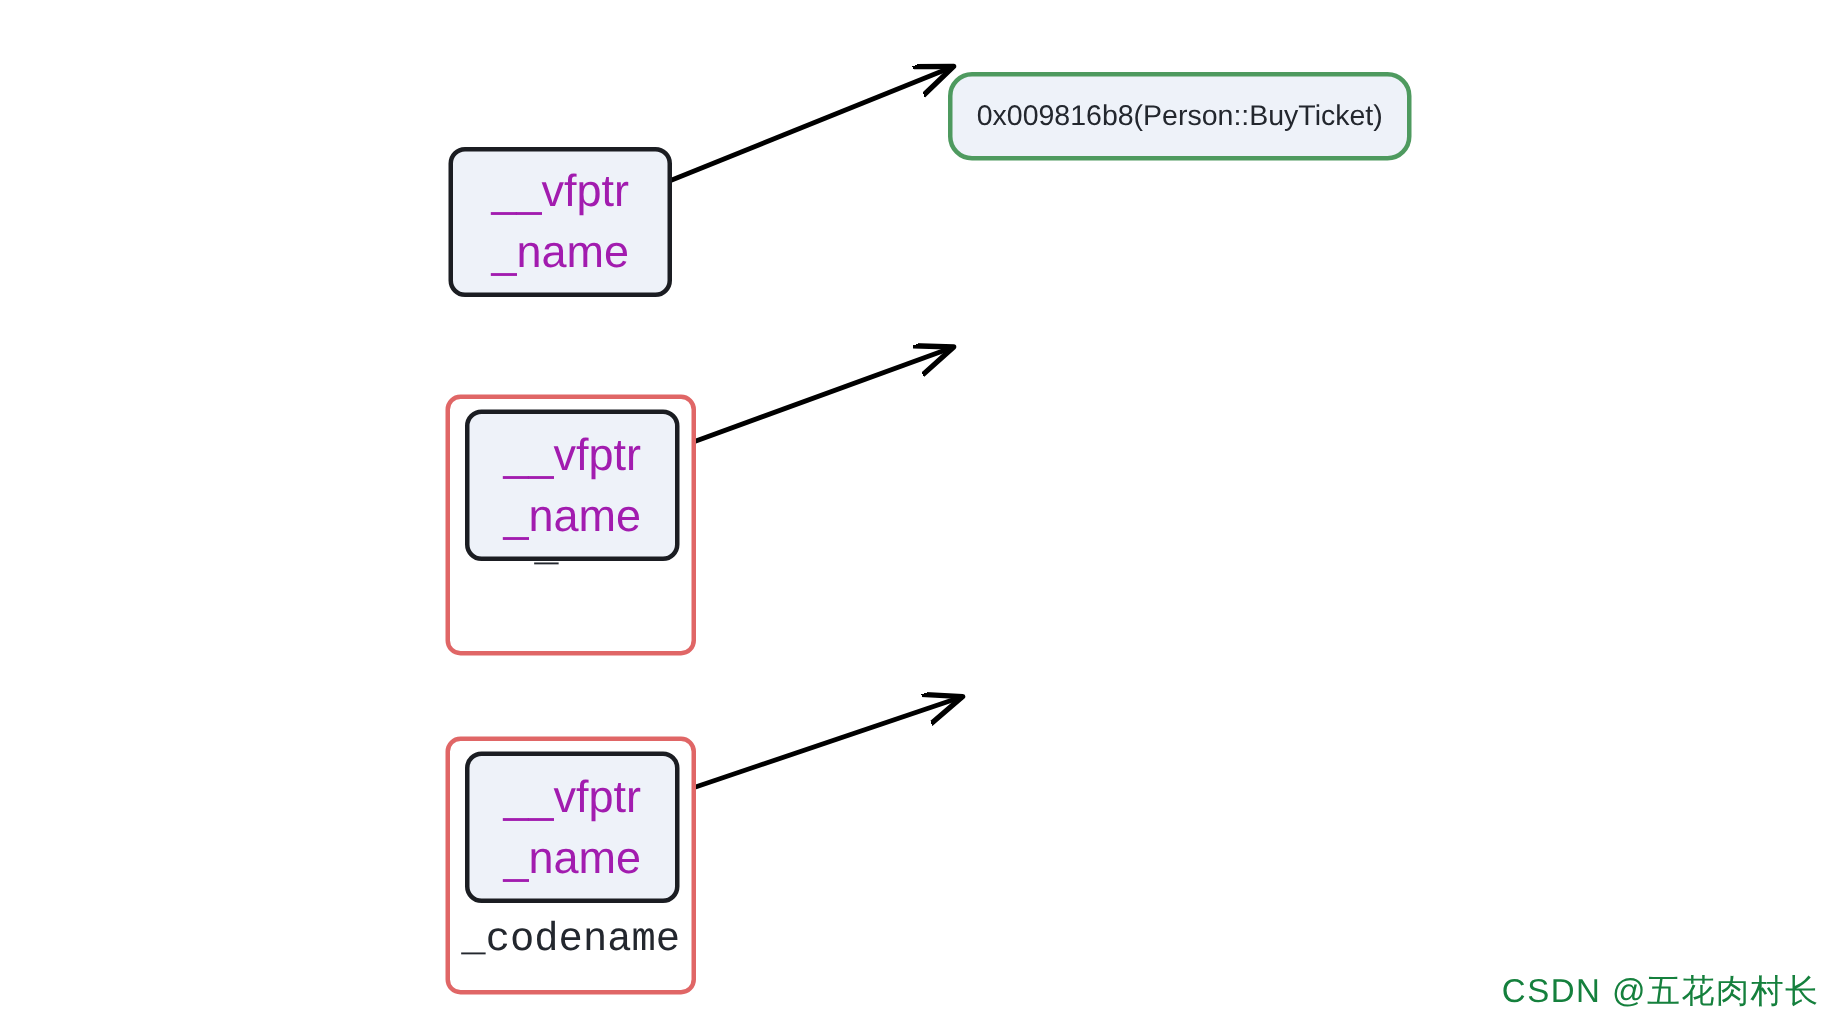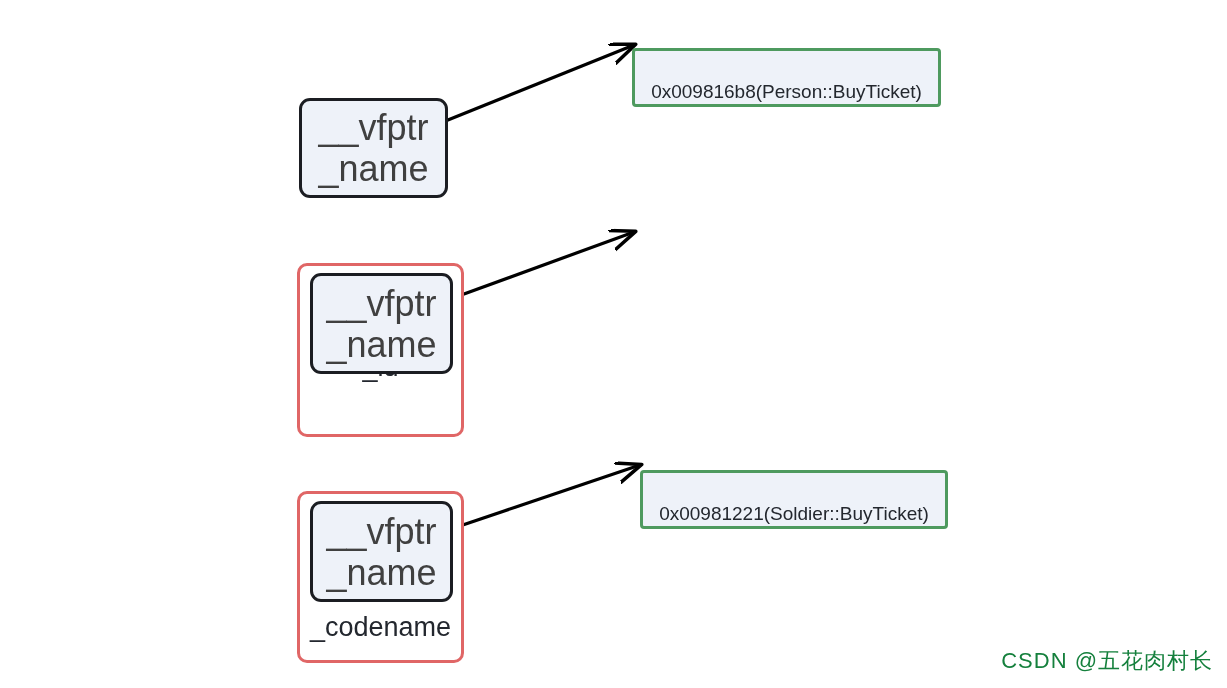--- a/index.html
+++ b/index.html
@@ -39,46 +39,47 @@
     box-sizing: border-box;
     background: #eef2f9;
     border: 3px solid #1b1d22;
     border-radius: 11px;
     display: flex;
     flex-direction: column;
     align-items: center;
     justify-content: center;
   }
   .vf-line {
-    font-size: 36px;
+    font-size: 30px;
     line-height: 41px;
-    color: #404040;
+    color: #a21caf;
     letter-spacing: 0px;
     white-space: nowrap;
   }
   .member-line {
     position: absolute;
     left: 0;
     width: 100%;
     text-align: center;
     font-size: 27px;
     line-height: 34px;
     color: #23272e;
     white-space: nowrap;
+    font-family: Liberation Mono, monospace;
   }
 
   
   .vfunc-box {
     position: absolute;
     box-sizing: border-box;
     background: #eef2f9;
     border: 3px solid #4e9a5f;
-    border-radius: 4px;
+    border-radius: 16px;
     display: flex;
-    align-items: flex-end;
+    align-items: center;
     justify-content: center;
   }
   .vfunc-text {
     font-size: 19px;
     line-height: 24px;
     color: #23272e;
     white-space: nowrap;
   }
 
   
@@ -128,19 +129,16 @@
   <div class="vf-box" style="left:310px; top:501px; width:143px; height:101px;">
     <div class="vf-line">__vfptr</div>
     <div class="vf-line">_name</div>
   </div>
 
   <div class="vfunc-box" style="left:632px; top:48px; width:309px; height:59px;">
     <span class="vfunc-text">0x009816b8(Person::BuyTicket)</span>
   </div>
 
 
-  <div class="vfunc-box" style="left:640px; top:470px; width:308px; height:59px;">
-    <span class="vfunc-text">0x00981221(Soldier::BuyTicket)</span>
-  </div>
 
   <div class="watermark">CSDN @五花肉村长</div>
 
 </div>
 
 </body></html>

